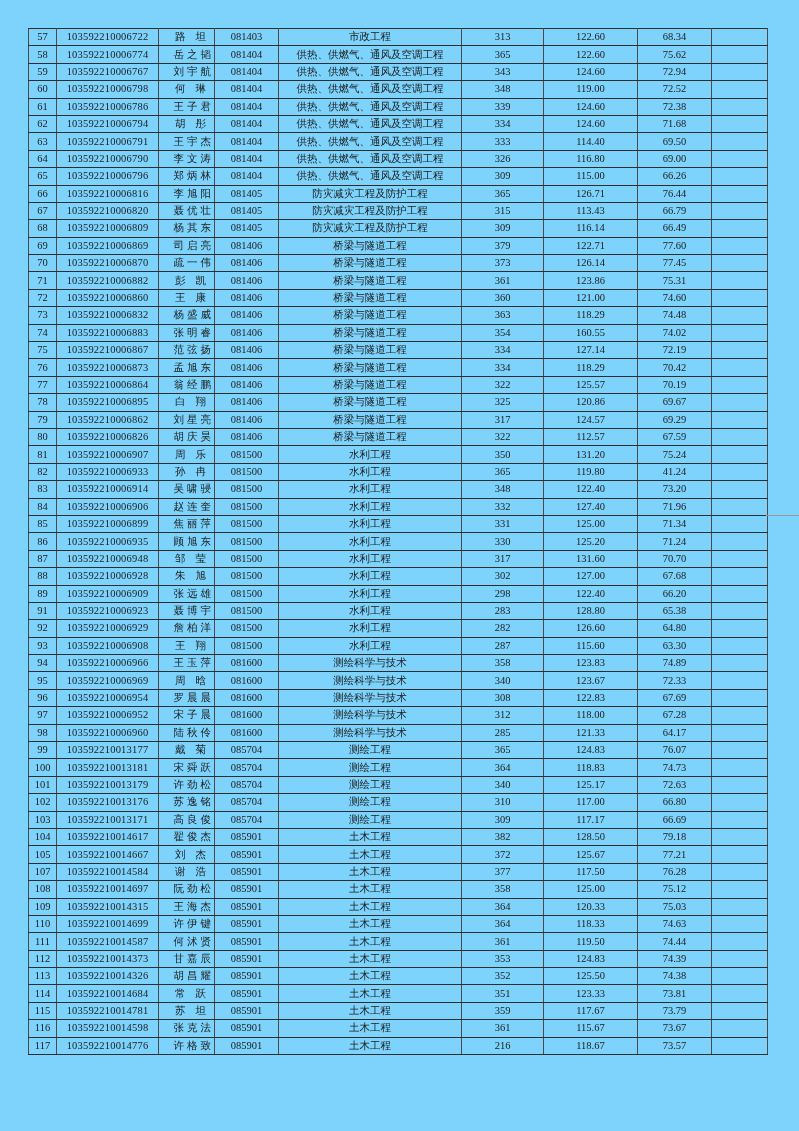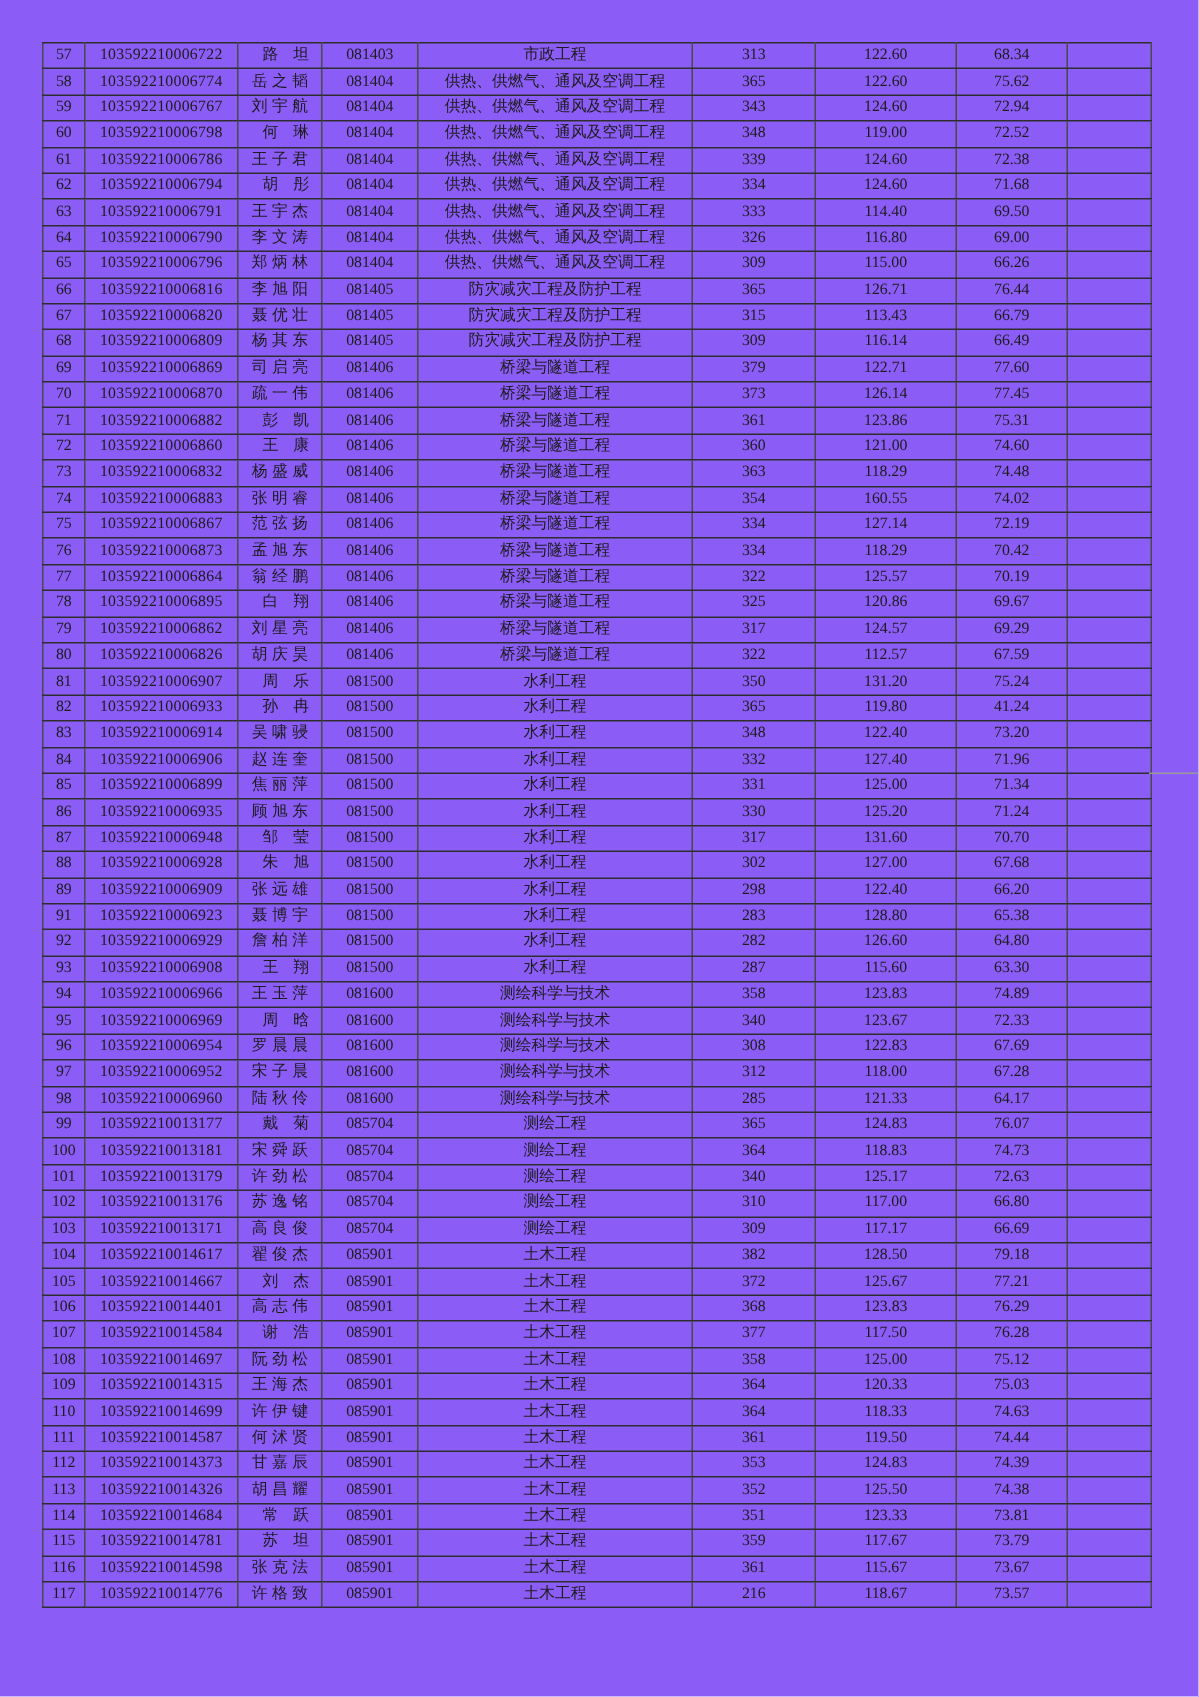--- a/index.html
+++ b/index.html
@@ -4,21 +4,21 @@
 <style>
   html, body {
     margin: 0; padding: 0;
     width: 799px; height: 1131px;
     background: #ffffff;
     font-family: "Liberation Serif", "DejaVu Serif", serif;
   }
   .sheet {
     position: relative;
     width: 799px; height: 1131px;
-    background: #8b5cf6;
+    background: #7dd3fc;
     overflow: hidden;
     font-family: Liberation Serif, serif;
   }
   table.score-table {
     position: absolute;
     left: 28px; top: 28px;
     width: 739px;
     border-collapse: collapse;
     table-layout: fixed;
   }
@@ -46,21 +46,21 @@
   col.c-s1    { width: 82px; }
   col.c-s2    { width: 94px; }
   col.c-s3    { width: 74px; }
   col.c-blank { width: 56px; }
 
   td.td-id    { font-size: 10px; letter-spacing: 0.2px; }
   td.td-name  { font-size: 11px; }
   td.td-major { font-size: 11px; }
   
   td.td-name.n2 { letter-spacing: 10px; padding-left: 16px; }
-  td.td-name.n3 { letter-spacing: 3px;  padding-left: 3px; }
+  td.td-name.n3 { letter-spacing: 3px;  padding-left: 3px; text-align: right; }
 
   .page-break-line {
     position: absolute;
     left: 766px; top: 515px;
     width: 33px; height: 1px;
     background: #9a9a9a;
   }
 </style>
 </head>
 <body>
@@ -602,31 +602,20 @@
           <td class="td-id">103592210014667</td>
           <td class="td-name n2">刘杰</td>
           <td class="td-code">085901</td>
           <td class="td-major">土木工程</td>
           <td class="td-s1">372</td>
           <td class="td-s2">125.67</td>
           <td class="td-s3">77.21</td>
           <td class="td-blank"></td>
         </tr>
         <tr>
-          <td class="td-num">106</td>
-          <td class="td-id">103592210014401</td>
-          <td class="td-name n3">高志伟</td>
-          <td class="td-code">085901</td>
-          <td class="td-major">土木工程</td>
-          <td class="td-s1">368</td>
-          <td class="td-s2">123.83</td>
-          <td class="td-s3">76.29</td>
-          <td class="td-blank"></td>
-        </tr>
-        <tr>
           <td class="td-num">107</td>
           <td class="td-id">103592210014584</td>
           <td class="td-name n2">谢浩</td>
           <td class="td-code">085901</td>
           <td class="td-major">土木工程</td>
           <td class="td-s1">377</td>
           <td class="td-s2">117.50</td>
           <td class="td-s3">76.28</td>
           <td class="td-blank"></td>
         </tr>

